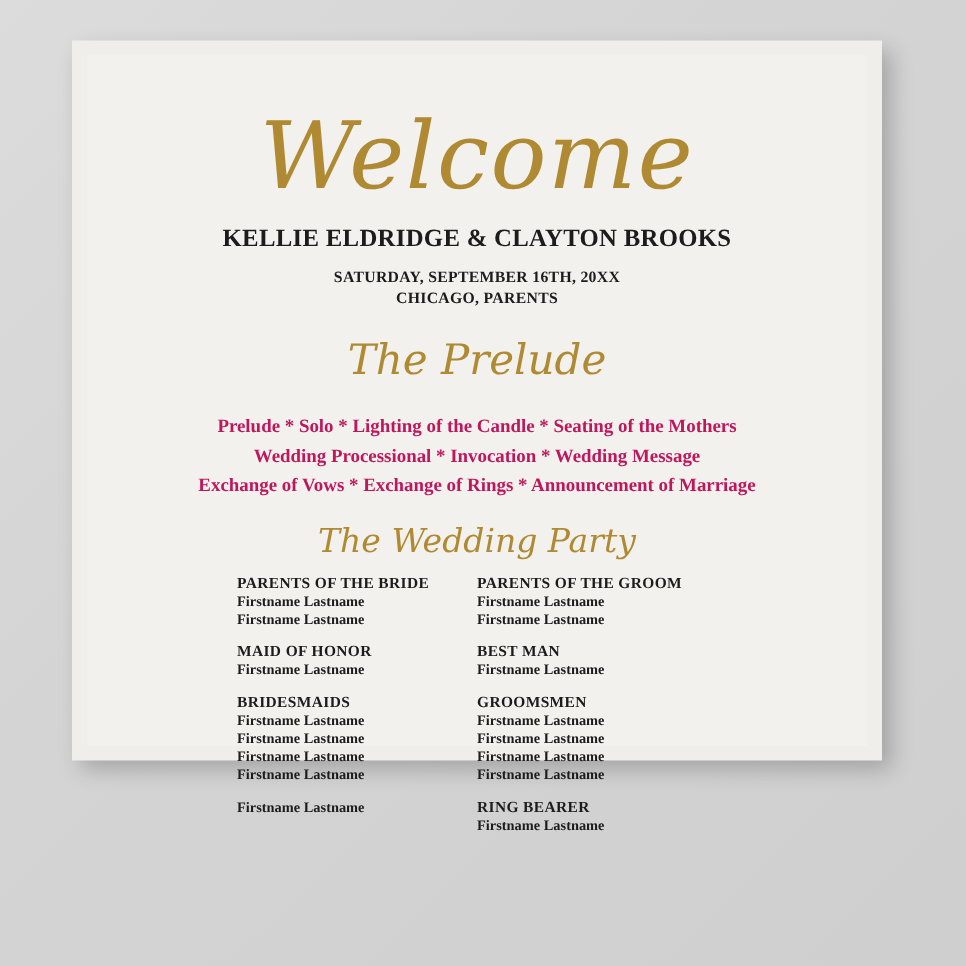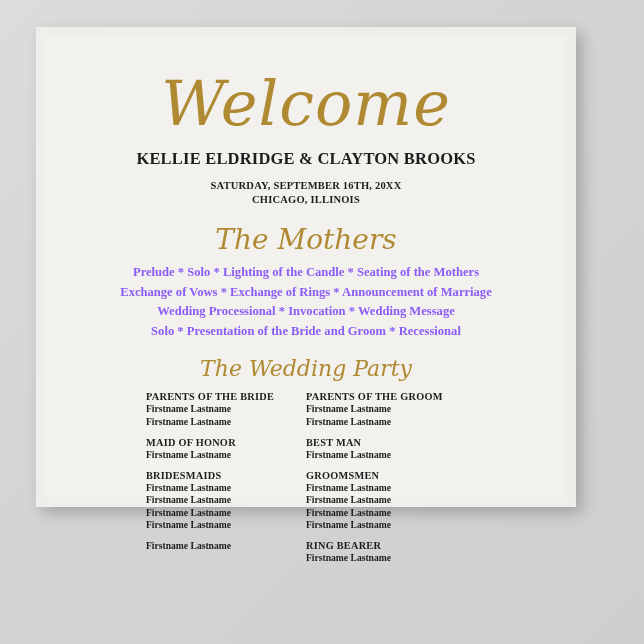--- a/index.html
+++ b/index.html
@@ -14,21 +14,21 @@
     overflow: hidden;
   }
   .stage {
     position: relative;
     width: 644px;
     height: 644px;
     background: linear-gradient(135deg, #dcdcdc 0%, #d4d4d4 40%, #cfcfcf 100%);
   }
   .poster {
     position: absolute;
-    left: 36px;
+    left: 48px;
     top: 27px;
     width: 540px;
     height: 480px;
     background: #efeeea;
     box-shadow: 6px 6px 14px rgba(0,0,0,0.22);
   }
   .paper {
     position: absolute;
     left: 10px;
     top: 10px;
@@ -80,25 +80,25 @@
   .section-title {
     font-family: "DejaVu Serif", serif;
     font-style: italic;
     font-weight: 400;
     color: #b08a33;
     font-size: 28px;
     line-height: 1.1;
   }
   .ceremony-title { margin-top: 18px; }
   .ceremony-lines {
-    margin-top: 7px;
+    margin-top: 19px;
     font-size: 12.6px;
     font-weight: bold;
     line-height: 1.55;
-    color: #8b5cf6;
+    color: #be185d;
   }
   .party-title { margin-top: 16px; font-size: 22px; }
 
   .party {
     margin-top: 10px;
     width: 320px;
     margin-left: auto;
     margin-right: auto;
   }
   .party-block {
@@ -138,30 +138,29 @@
     <div class="paper">
       <div class="content">
 
         <div class="welcome">Welcome</div>
 
 
         <div class="couple">KELLIE ELDRIDGE &amp; CLAYTON BROOKS</div>
 
         <div class="date">
           <div>SATURDAY, SEPTEMBER 16TH, 20XX</div>
-          <div>CHICAGO, ILLINOIS</div>
+          <div>CHICAGO, PARENTS</div>
         </div>
 
-        <div class="section-title ceremony-title">The Mothers</div>
+        <div class="section-title ceremony-title">The Prelude</div>
 
         <div class="ceremony-lines">
           <div>Prelude * Solo * Lighting of the Candle * Seating of the Mothers</div>
+          <div>Wedding Processional * Invocation * Wedding Message</div>
           <div>Exchange of Vows * Exchange of Rings * Announcement of Marriage</div>
-          <div>Wedding Processional * Invocation * Wedding Message</div>
-          <div>Solo * Presentation of the Bride and Groom * Recessional</div>
         </div>
 
         <div class="section-title party-title">The Wedding Party</div>
 
         <div class="party">
 
           <div class="party-block">
             <div class="party-col">
               <div class="role">PARENTS OF THE BRIDE</div>
               <div class="person">Firstname Lastname</div>

